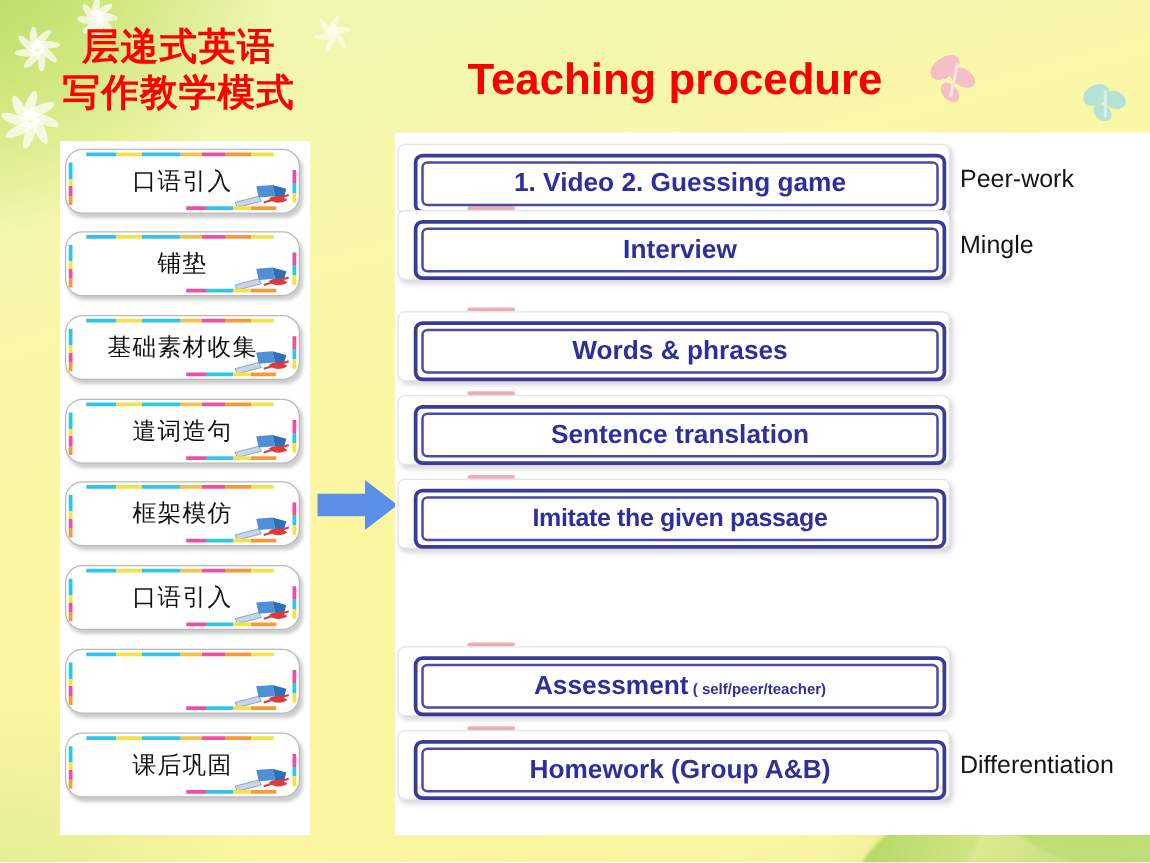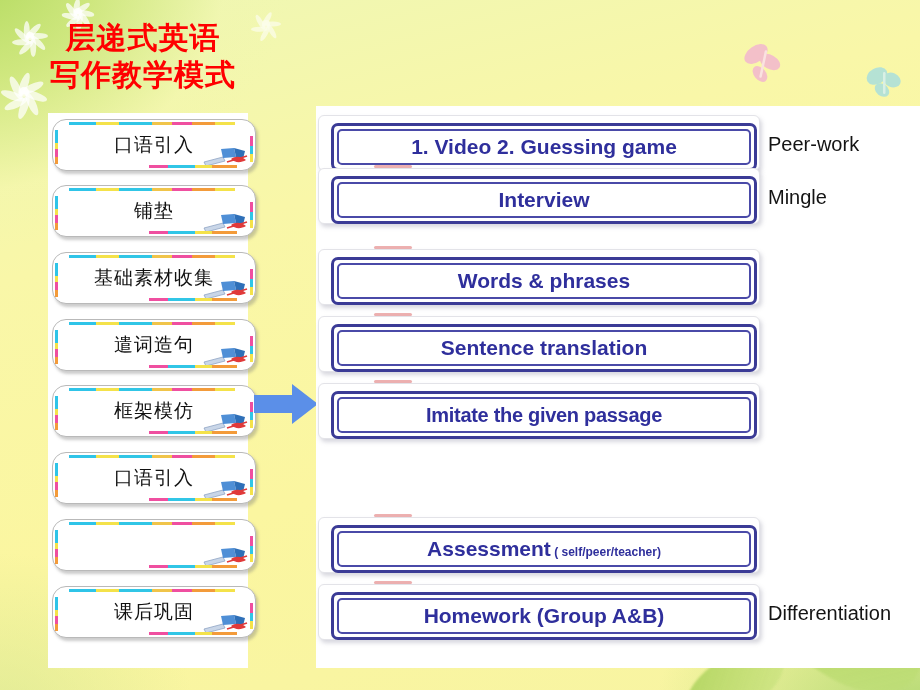--- a/index.html
+++ b/index.html
@@ -94,21 +94,21 @@
   
   #left-panel {
     position: absolute;
     left: 48px; top: 113px;
     width: 200px; height: 555px;
     background: #ffffff;
   }
   .step-box {
     position: absolute;
     left: 4px;
-    width: 204px;
+    width: 188px;
     height: 52px;
     box-sizing: border-box;
     background: #ffffff;
     border-radius: 14px;
     border: 1.5px solid #b9b9b9;
     box-shadow: 2px 3px 3px rgba(120,120,120,0.38);
     overflow: hidden;
   }
   .step-label {
     position: absolute;
@@ -329,20 +329,21 @@
   <div class="leafy">
     <div class="lf" style="left:30px;  top:70px;  width:120px; height:64px; transform:rotate(18deg);"></div>
     <div class="lf" style="left:110px; top:30px;  width:140px; height:70px; transform:rotate(-14deg);"></div>
     <div class="lf" style="left:170px; top:100px; width:130px; height:72px; transform:rotate(32deg);"></div>
     <div class="lf" style="left:60px;  top:140px; width:110px; height:58px; transform:rotate(-26deg);"></div>
     <div class="lf" style="left:230px; top:40px;  width:100px; height:56px; transform:rotate(10deg);"></div>
   </div>
 
   <div id="title-cn">层递式英语
 写作教学模式</div>
+  <div id="title-en">Teaching procedure</div>
 
   <div id="left-panel">
 
   <div class="step-box" style="top: 6px;">
         <div class="deco-top"></div>
         <div class="deco-left"></div>
         <div class="deco-right"></div>
         <div class="deco-bottom"></div>
         <svg class="clip-art" viewBox="0 0 48 22">
           <path d="M3,17 L22,12 L24,16 L5,21 Z" fill="#c9d6e8" stroke="#8fa4c4" stroke-width="0.8"></path>

